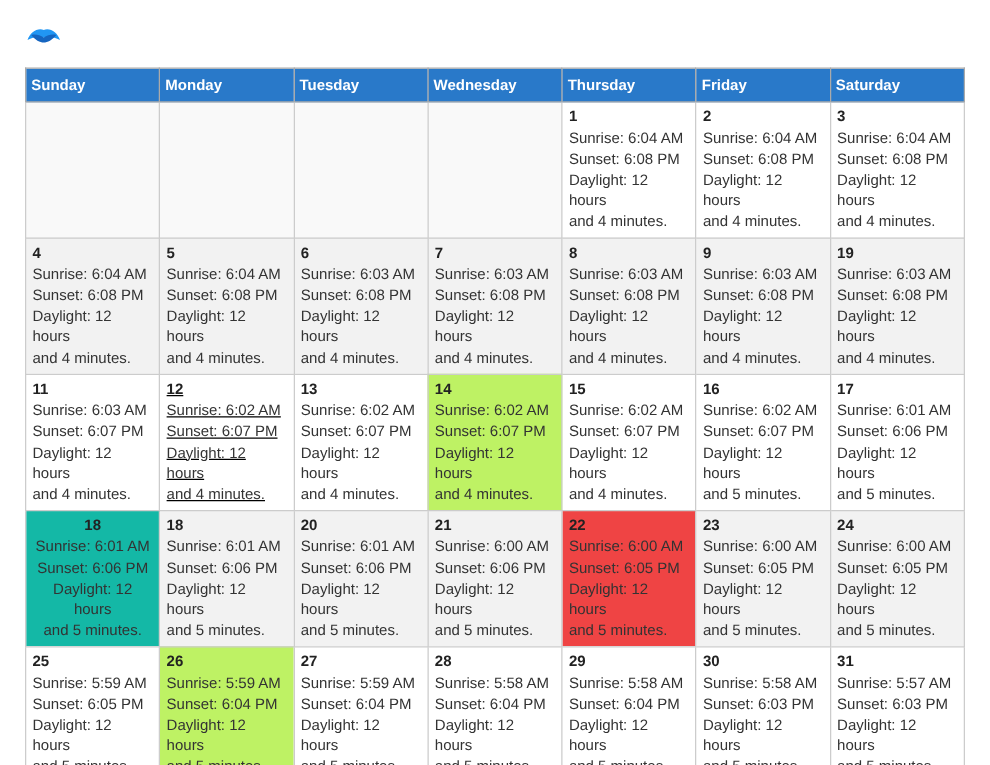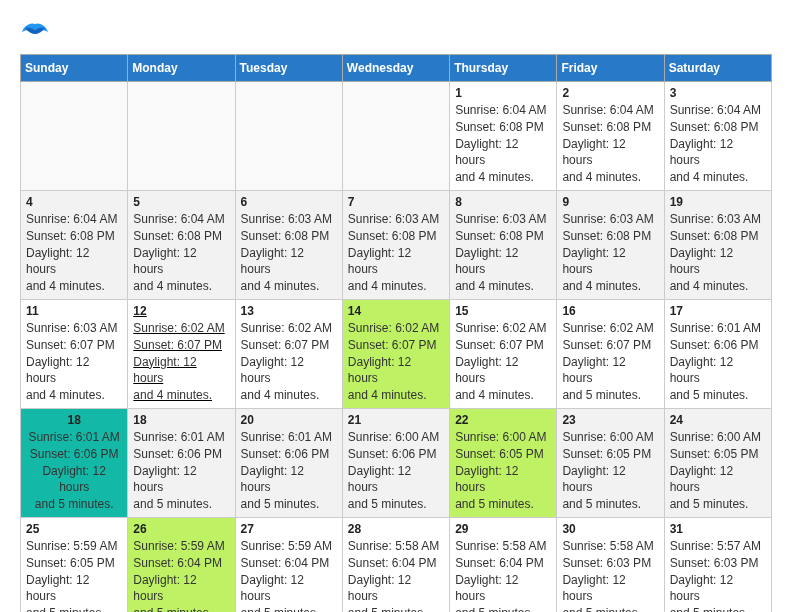--- a/index.html
+++ b/index.html
@@ -275,21 +275,21 @@
 Daylight: 12 hours
 and 5 minutes.</div>
         </td>
         <td style="background: rgb(242, 242, 242);">
           <span class="day-num">21</span>
           <div class="day-info" style="white-space: pre-line;">Sunrise: 6:00 AM
 Sunset: 6:06 PM
 Daylight: 12 hours
 and 5 minutes.</div>
         </td>
-        <td style="background: #bef264;">
+        <td style="background: #ef4444;">
           <span class="day-num">22</span>
           <div class="day-info" style="white-space: pre-line;">Sunrise: 6:00 AM
 Sunset: 6:05 PM
 Daylight: 12 hours
 and 5 minutes.</div>
         </td>
         <td style="background: rgb(242, 242, 242);">
           <span class="day-num">23</span>
           <div class="day-info" style="white-space: pre-line;">Sunrise: 6:00 AM
 Sunset: 6:05 PM

